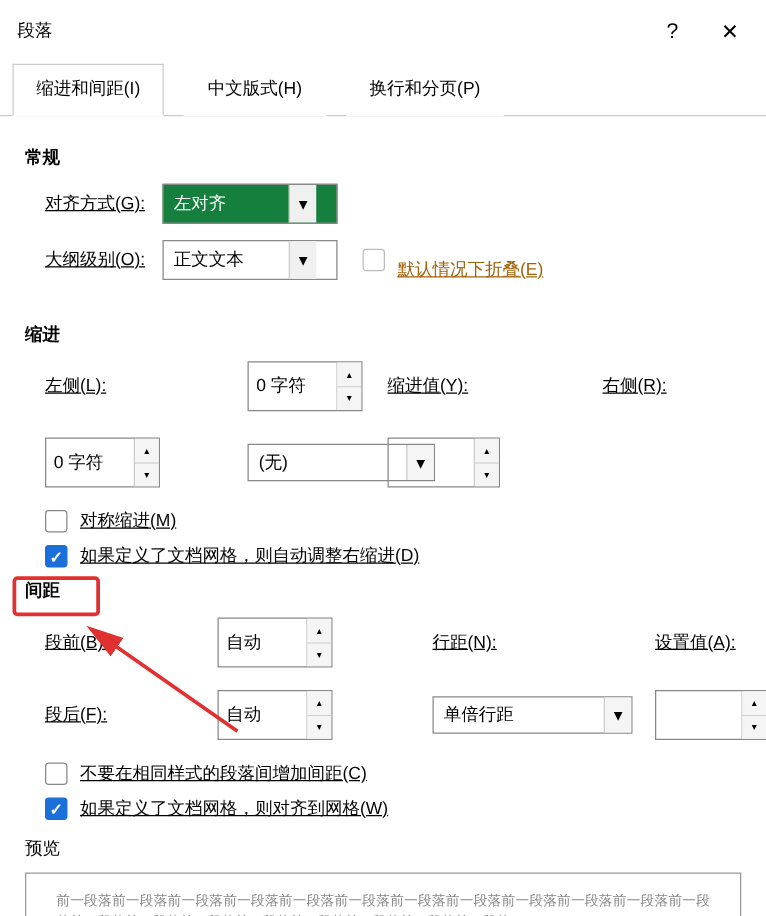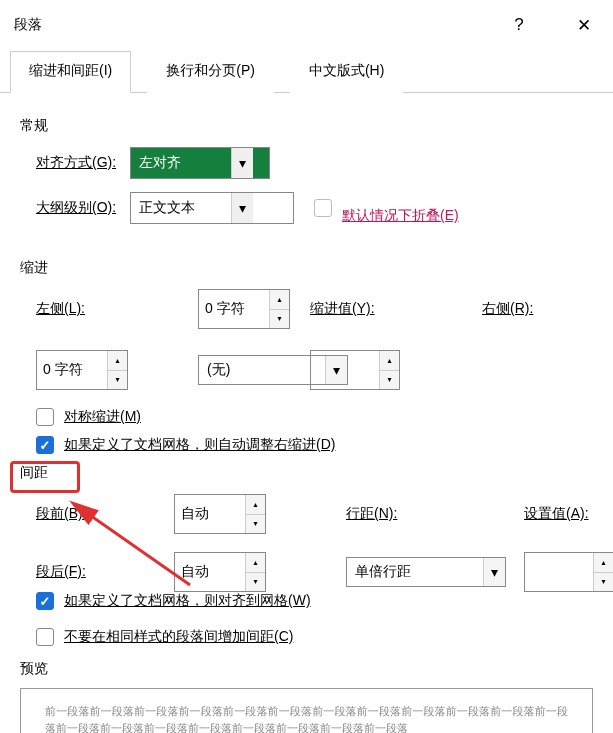--- a/index.html
+++ b/index.html
@@ -12,21 +12,20 @@
     height: 733px;
     overflow: hidden;
     color: #000;
   }
   .titlebar {
     height: 40px;
     display: flex;
     align-items: center;
     padding: 10px 6px 0 14px;
     background: #fff;
-    gap: 19px;
   }
   .titlebar .title { flex: 1; }
   .titlebar .tb-btn {
     width: 46px;
     height: 40px;
     display: flex;
     align-items: center;
     justify-content: center;
     font-size: 17px;
     cursor: pointer;
@@ -49,20 +48,21 @@
   .tab.active {
     border-color: #ccc;
     border-bottom: 1px solid #fff;
   }
   .body {
     padding: 8px 20px 0 20px;
   }
   .section-label {
     font-size: 14px;
     margin: 16px 0 12px 0;
+    font-weight: bold;
   }
   .row {
     display: flex;
     align-items: center;
     margin-bottom: 12px;
   }
   .row .lbl {
     width: 110px;
     padding-left: 16px;
   }
@@ -219,48 +219,48 @@
     <div class="title">段落</div>
     <div class="tb-btn">?</div>
     <div class="tb-btn">✕</div>
   </div>
 
   <div class="tabs">
     <div class="tab active">
       <span>缩进和间距(I)</span>
     </div>
     <div class="tab">
+      <span>中文版式(H)</span>
+    </div>
+    <div class="tab">
       <span>换行和分页(P)</span>
-    </div>
-    <div class="tab">
-      <span>中文版式(H)</span>
     </div>
   </div>
 
   <div class="body">
 
     <div class="section-label">常规</div>
 
     <div class="row">
       <div class="lbl underline">对齐方式(G):</div>
       <div class="sel-wrap selected" style="width:140px;">
         <div class="val">左对齐</div>
         <div class="caret">▾</div>
       </div>
     </div>
 
     <div class="row">
       <div class="lbl underline">大纲级别(O):</div>
-      <div class="sel-wrap plain" style="width:164px;">
+      <div class="sel-wrap plain" style="width:140px;">
         <div class="val">正文文本</div>
         <div class="caret">▾</div>
       </div>
       <div style="width:20px;"></div>
       <div class="checkbox" style="opacity:.55;"></div>
-      <div class="underline" style="color:#be185d;margin-top:16px;">默认情况下折叠(E)</div>
+      <div class="underline" style="color:#a16207;margin-top:16px;">默认情况下折叠(E)</div>
     </div>
 
     <div class="section-label" style="margin-top:34px;">缩进</div>
 
     <div class="grid3" style="margin-bottom:8px;">
       <div class="underline">左侧(L):</div>
       <div class="spinner">
         <div class="val">0 字符</div>
         <div class="arrows">
             <div class="a">▴</div>
@@ -329,27 +329,27 @@
       </div>
       <div class="spinner empty" style="width:90px;">
         <div class="val"></div>
         <div class="arrows">
             <div class="a">▴</div>
             <div class="a">▾</div>
           </div>
       </div>
     </div>
 
+    <div class="checkbox-row" style="margin-top:18px;">
+      <div class="checkbox"></div>
+      <div class="underline">不要在相同样式的段落间增加间距(C)</div>
+    </div>
     <div class="checkbox-row">
       <div class="checkbox checked"></div>
       <div class="underline">如果定义了文档网格，则对齐到网格(W)</div>
-    </div>
-    <div class="checkbox-row" style="margin-top:18px;">
-      <div class="checkbox"></div>
-      <div class="underline">不要在相同样式的段落间增加间距(C)</div>
     </div>
 
     <div class="preview-label">预览</div>
     <div class="preview-box">
       <span>前一段落前一段落前一段落前一段落前一段落前一段落前一段落前一段落前一段落前一段落前一段落前一段落前一段落前一段落前一段落前一段落前一段落前一段落前一段落前一段落</span>
     </div>
 
   </div>
 
   <div class="annot-box" style="left:10px; top:461px; width:70px; height:32px;"></div>

